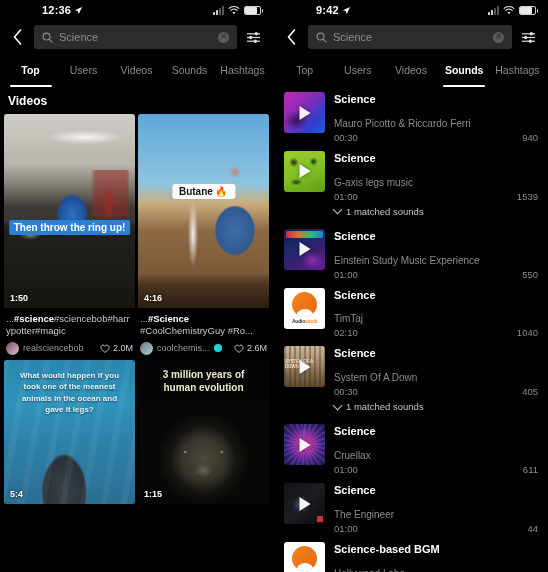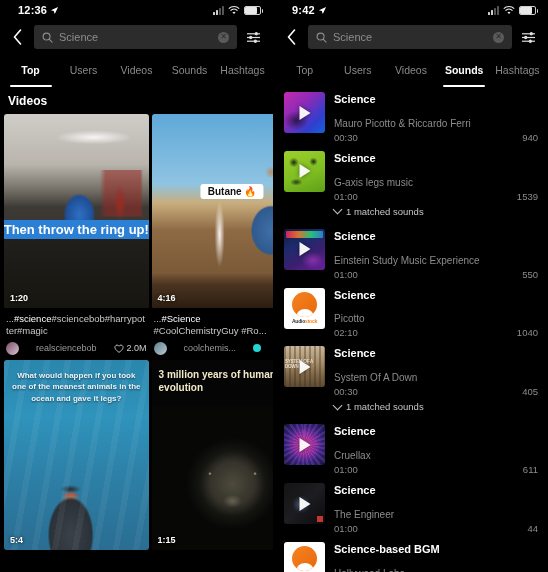--- a/index.html
+++ b/index.html
@@ -13,21 +13,21 @@
   .panel { width: 274px; height: 572px; background: #000; position: relative; overflow: hidden; }
   .panel.left { border-right: 1px solid #000; }
 
   
   .statusbar {
     height: 20px; display: flex; align-items: center;
     justify-content: space-between; padding: 0 12px 0 18px;
     color: #fff; font-size: 11px; font-weight: bold;
     letter-spacing: 0.2px;
   }
-  .statusbar .time { display:flex; align-items:center; gap:3px; }
+  .statusbar .time { display:flex; align-items:center; gap:3px;margin-left:24px; }
   .status-icons { display: flex; align-items: center; gap: 4px; }
   .sig { display:flex; align-items:flex-end; gap:1px; height:9px; }
   .sig i { display:block; width:2px; background:#d0d0d0; border-radius:0.5px; }
   .sig i:nth-child(1){height:3px;} .sig i:nth-child(2){height:5px;}
   .sig i:nth-child(3){height:7px;background:#555;} .sig i:nth-child(4){height:9px;background:#555;}
   .batt { width:17px;height:9px;border:1px solid #cfcfcf;border-radius:2px;position:relative;}
   .batt::after{content:"";position:absolute;right:-3px;top:2.5px;width:1.5px;height:4px;background:#cfcfcf;border-radius:0 1px 1px 0;}
   .batt i{display:block;height:100%;background:#e8e8e8;border-radius:1px;width:80%;}
 
   
@@ -60,38 +60,38 @@
   .tab.active .bar { display: block; }
 
   
   .section-title { color:#fff; font-size:12px; font-weight:bold; padding: 10px 8px 6px 8px; }
   .grid { display: grid; grid-template-columns: 1fr 1fr; gap: 3px; padding: 0 4px; }
   .card { position: relative; }
   .thumb {
     width: 100%; height: 194px; border-radius: 3px; overflow: hidden;
     position: relative; background: #1a1a1a;
   }
-  .thumb.short { height: 190px; }
+  .thumb.short { height: 144px; }
   .dur {
     position: absolute; left: 6px; bottom: 5px; color: #fff; font-size: 9px;
     font-weight: bold; text-shadow: 0 0 3px rgba(0,0,0,.9);
   }
   .overlay-caption {
     position:absolute; left:50%; transform:translateX(-50%);
-    background:#2b7fd4; color:#fff; font-size:13px; font-weight:bold;
+    background:#2b7fd4; color:#fff; font-size:10px; font-weight:bold;
     padding:2px 5px; border-radius:2px; white-space:nowrap;
   }
   .overlay-chip {
     position:absolute; background:#fff; color:#111; font-size:10px; font-weight:bold;
     padding:2px 7px; border-radius:3px; white-space:nowrap;
   }
   .meta { padding: 5px 2px 2px 2px; }
   .meta .cap { font-size: 9.5px; line-height: 1.3; color: #c9c9c9; word-break: break-all; }
-  .meta .cap b { color: #fff; font-weight: normal; }
-  .meta .row { display: flex; align-items: center; gap: 17px; margin-top: 4px; }
+  .meta .cap b { color: #fff; font-weight: bold; }
+  .meta .row { display: flex; align-items: center; gap: 4px; margin-top: 4px; }
   .avatar { width: 13px; height: 13px; border-radius: 50%; flex:0 0 auto; }
   .uname { font-size: 9px; color: #9a9a9a; overflow:hidden; white-space:nowrap; }
   .verif { width:8px;height:8px;border-radius:50%;background:#25d4d0;flex:0 0 auto;}
   .likes { margin-left:auto; display:flex; align-items:center; gap:3px; font-size:9px; color:#cfcfcf;}
 
   
   .sc { position:absolute; inset:0; }
 
   
   .sound-list { padding: 2px 0 0 0; }
@@ -208,21 +208,21 @@
           <div class="sc" style="background:
               radial-gradient(ellipse 55px 10px at 62% 12%, rgba(255,255,255,.85), transparent 70%),
               radial-gradient(ellipse 22px 30px at 52% 52%, #2f6fc4 0%, #1e4f96 60%, transparent 72%),
               linear-gradient(180deg, transparent 55%, #23211e 58%, #17150f 100%);"></div>
           <div class="sc" style="background:
               radial-gradient(ellipse 9px 26px at 80% 46%, #9b2b22, transparent 70%),
               radial-gradient(ellipse 16px 8px at 20% 62%, #8b8f7a, transparent 70%),
               linear-gradient(90deg, transparent 66%, rgba(150,40,35,.55) 70%, rgba(150,40,35,.55) 94%, transparent 96%);
               background-position:0 0, 0 0, 0 38%; background-size:auto,auto,100% 24%; background-repeat:no-repeat;"></div>
           <div class="overlay-caption" style="top:106px;">Then throw the ring up!</div>
-          <div class="dur">1:20</div>
+          <div class="dur">1:50</div>
         </div>
         <div class="meta">
           <div class="cap"><span>...</span><b>#science</b><span>#sciencebob#harrypotter#magic</span></div>
           <div class="row">
             <span class="avatar" style="background:linear-gradient(135deg,#7a4a6a,#d8c7d0);"></span>
             <span class="uname">realsciencebob</span>
             <span class="likes">
               <svg width="10" height="9" viewBox="0 0 12 11">
                   <path d="M6 10.2 C1.2 7 0.4 4.4 1.4 2.6 C2.4 0.8 5 0.9 6 2.8 C7 0.9 9.6 0.8 10.6 2.6 C11.6 4.4 10.8 7 6 10.2 Z" stroke="#cfcfcf" stroke-width="1.1" fill="none"></path>
                 </svg>
@@ -277,21 +277,21 @@
         <div class="thumb short">
           <div class="sc" style="background:#050505;"></div>
           <div class="sc" style="top:46px;background:
               radial-gradient(ellipse 46px 46px at 50% 54%, #4e4a3c 0%, #34322a 48%, #141410 72%, #070706 100%),
               radial-gradient(circle 5px at 36% 48%, #0a0a08, transparent 70%),
               radial-gradient(circle 5px at 64% 48%, #0a0a08, transparent 70%);"></div>
           <div class="sc" style="top:46px;background:
               radial-gradient(circle 2.6px at 36% 47%, #b9a87a, transparent 70%),
               radial-gradient(circle 2.6px at 64% 47%, #b9a87a, transparent 70%),
               radial-gradient(ellipse 13px 9px at 50% 66%, #6a6152, transparent 72%);"></div>
-          <div style="position:absolute;left:7px;right:7px;top:8px;color:#f2e9c8;font-size:10px;font-weight:bold;line-height:1.3;">3 million years of human evolution</div>
+          <div style="position:absolute;left:7px;right:7px;top:8px;color:#f2e9c8;font-size:10px;font-weight:bold;line-height:1.3;text-align:center;">3 million years of human evolution</div>
           <div class="dur">1:15</div>
         </div>
       </div>
 
     </div>
   </div>
 
   <div class="panel right">
 
     <div class="statusbar">
@@ -418,21 +418,21 @@
 
       <div class="sound-item">
         <div class="cover">
           <div class="audiostock">
             <span class="as-circle"></span>
             <span class="as-word">Audio<em>stock</em></span>
           </div>
         </div>
         <div class="sinfo">
           <div class="stitle">Science</div>
-          <div class="sauthor">Picotto</div>
+          <div class="sauthor">TimTaj</div>
           <div class="srow">
             <span class="sdur">02:10</span>
             <span class="scount">1040</span>
           </div>
         </div>
       </div>
 
       <div class="sound-item">
         <div class="cover" style="background:linear-gradient(180deg,#c9b79a 0%,#a88f6c 40%,#7e6848 70%,#5c4a31 100%);">
           <div style="position:absolute;inset:0;background:repeating-linear-gradient(90deg, rgba(60,40,25,.35) 0 2px, transparent 2px 5px);"></div>

